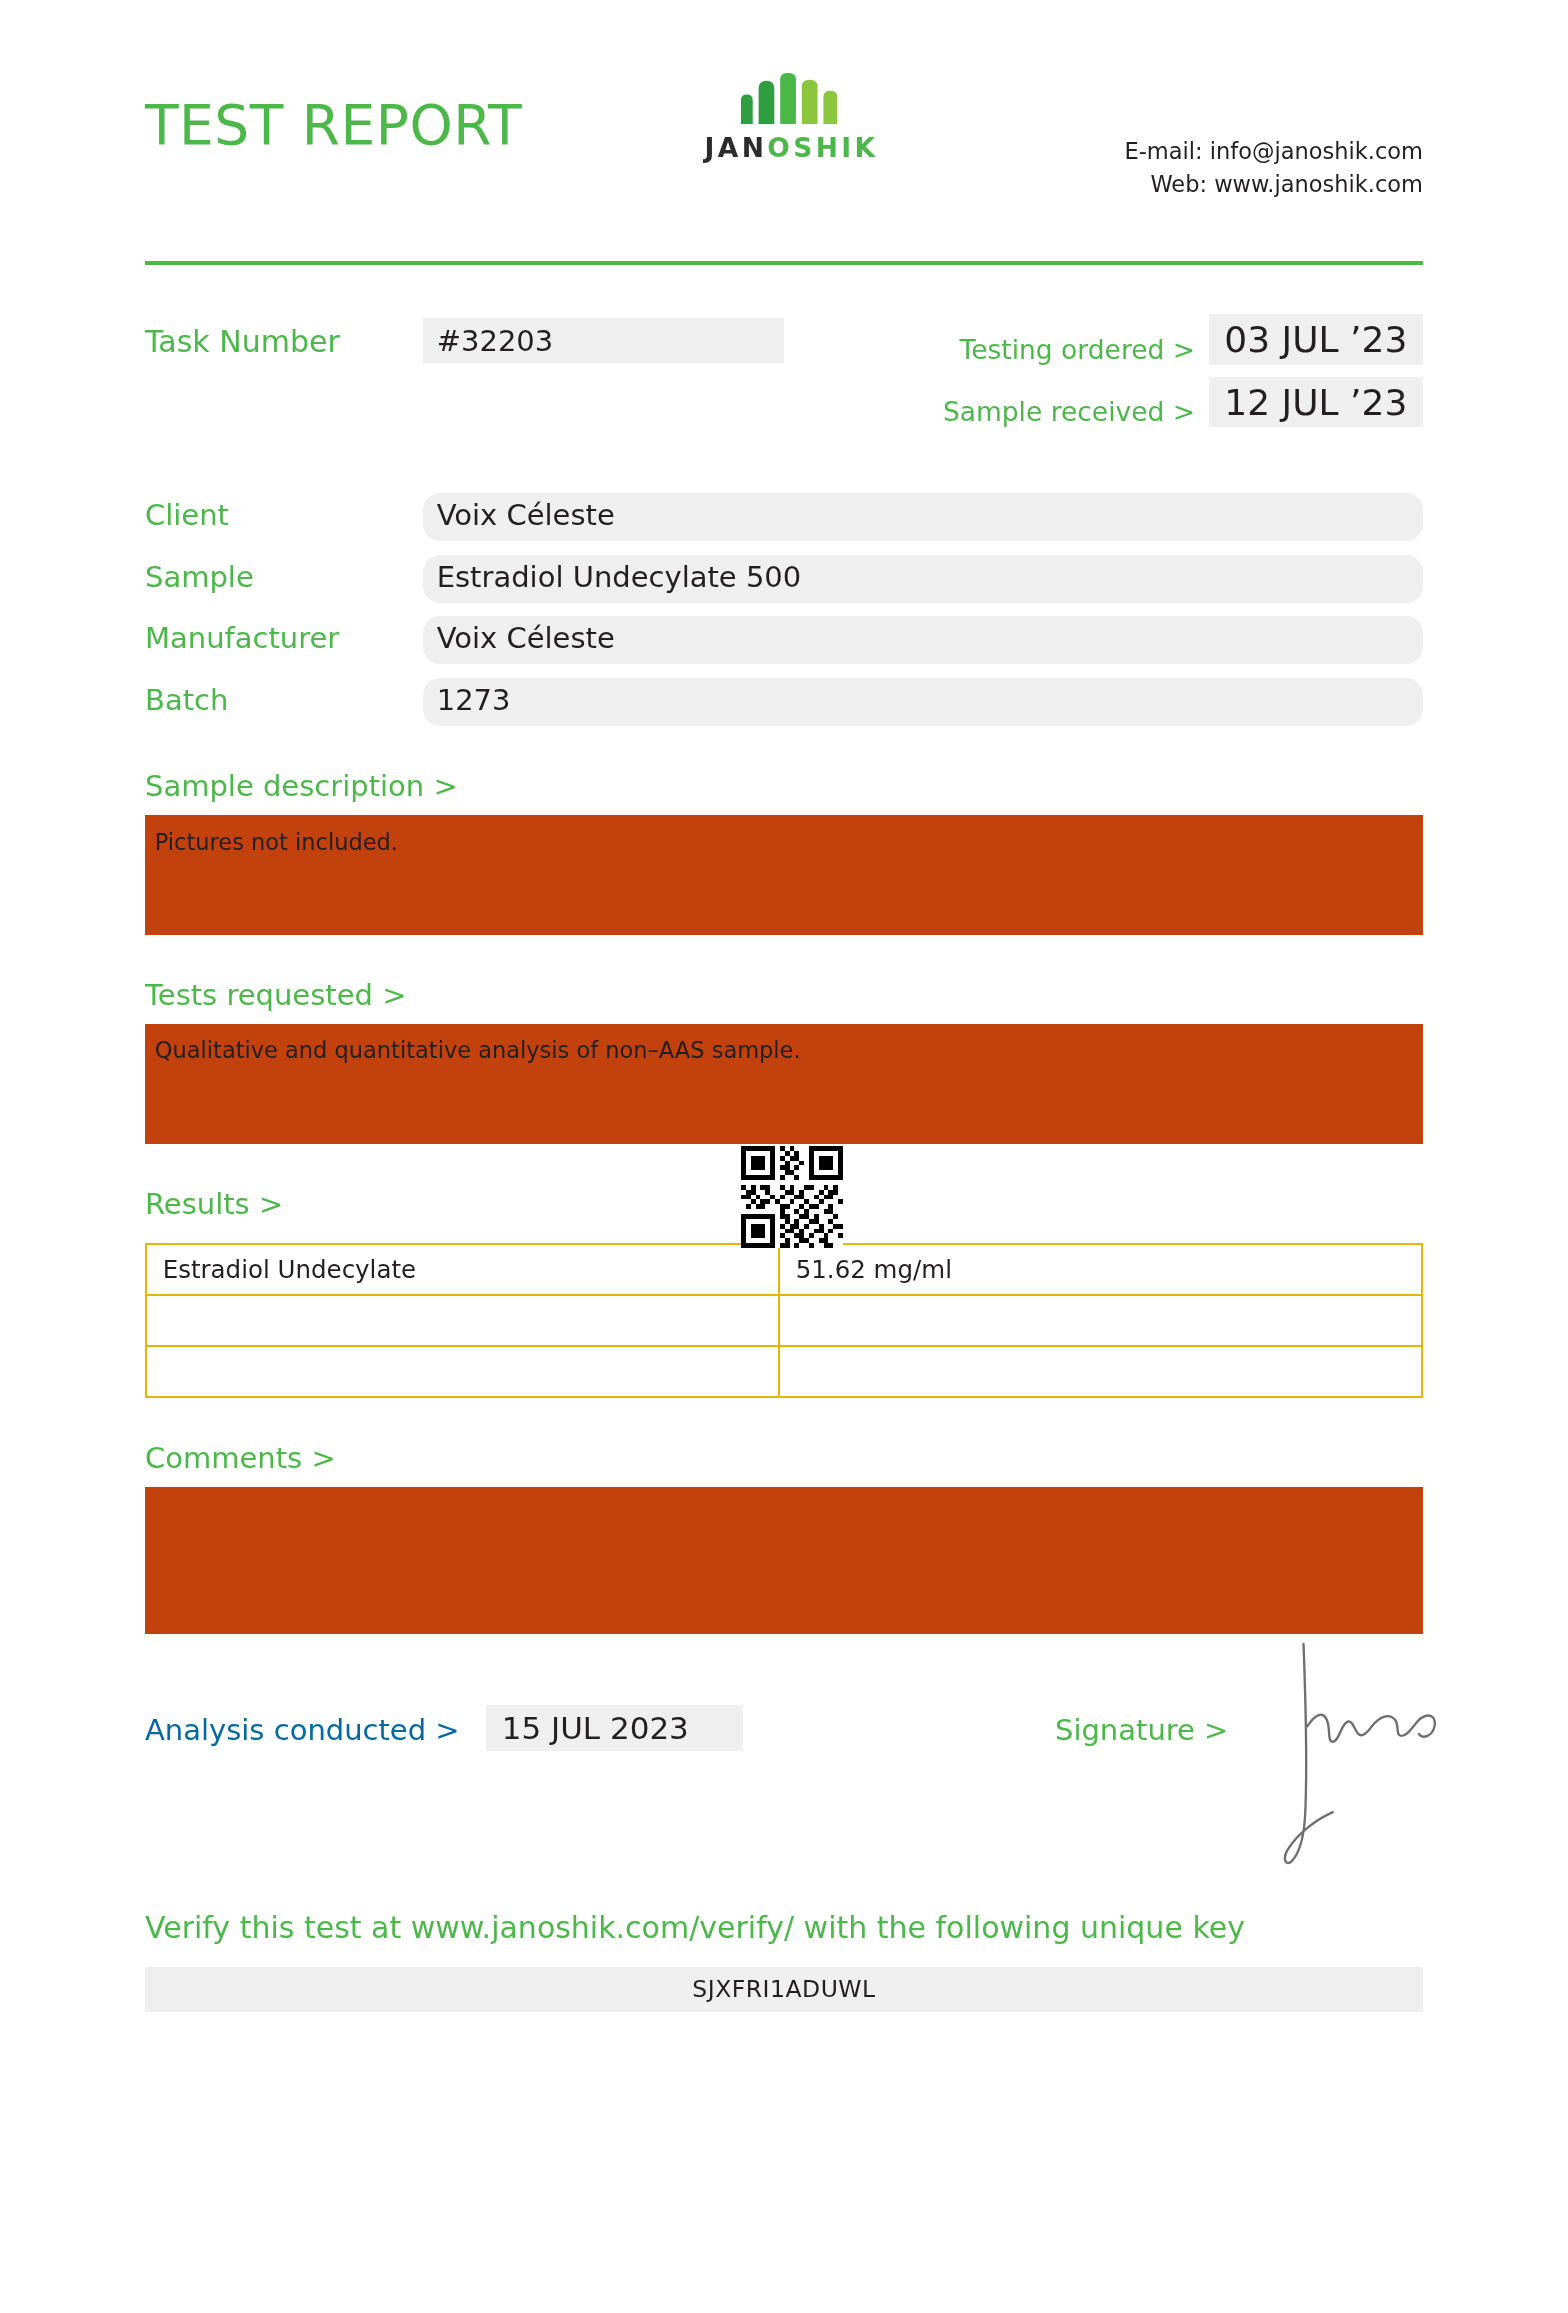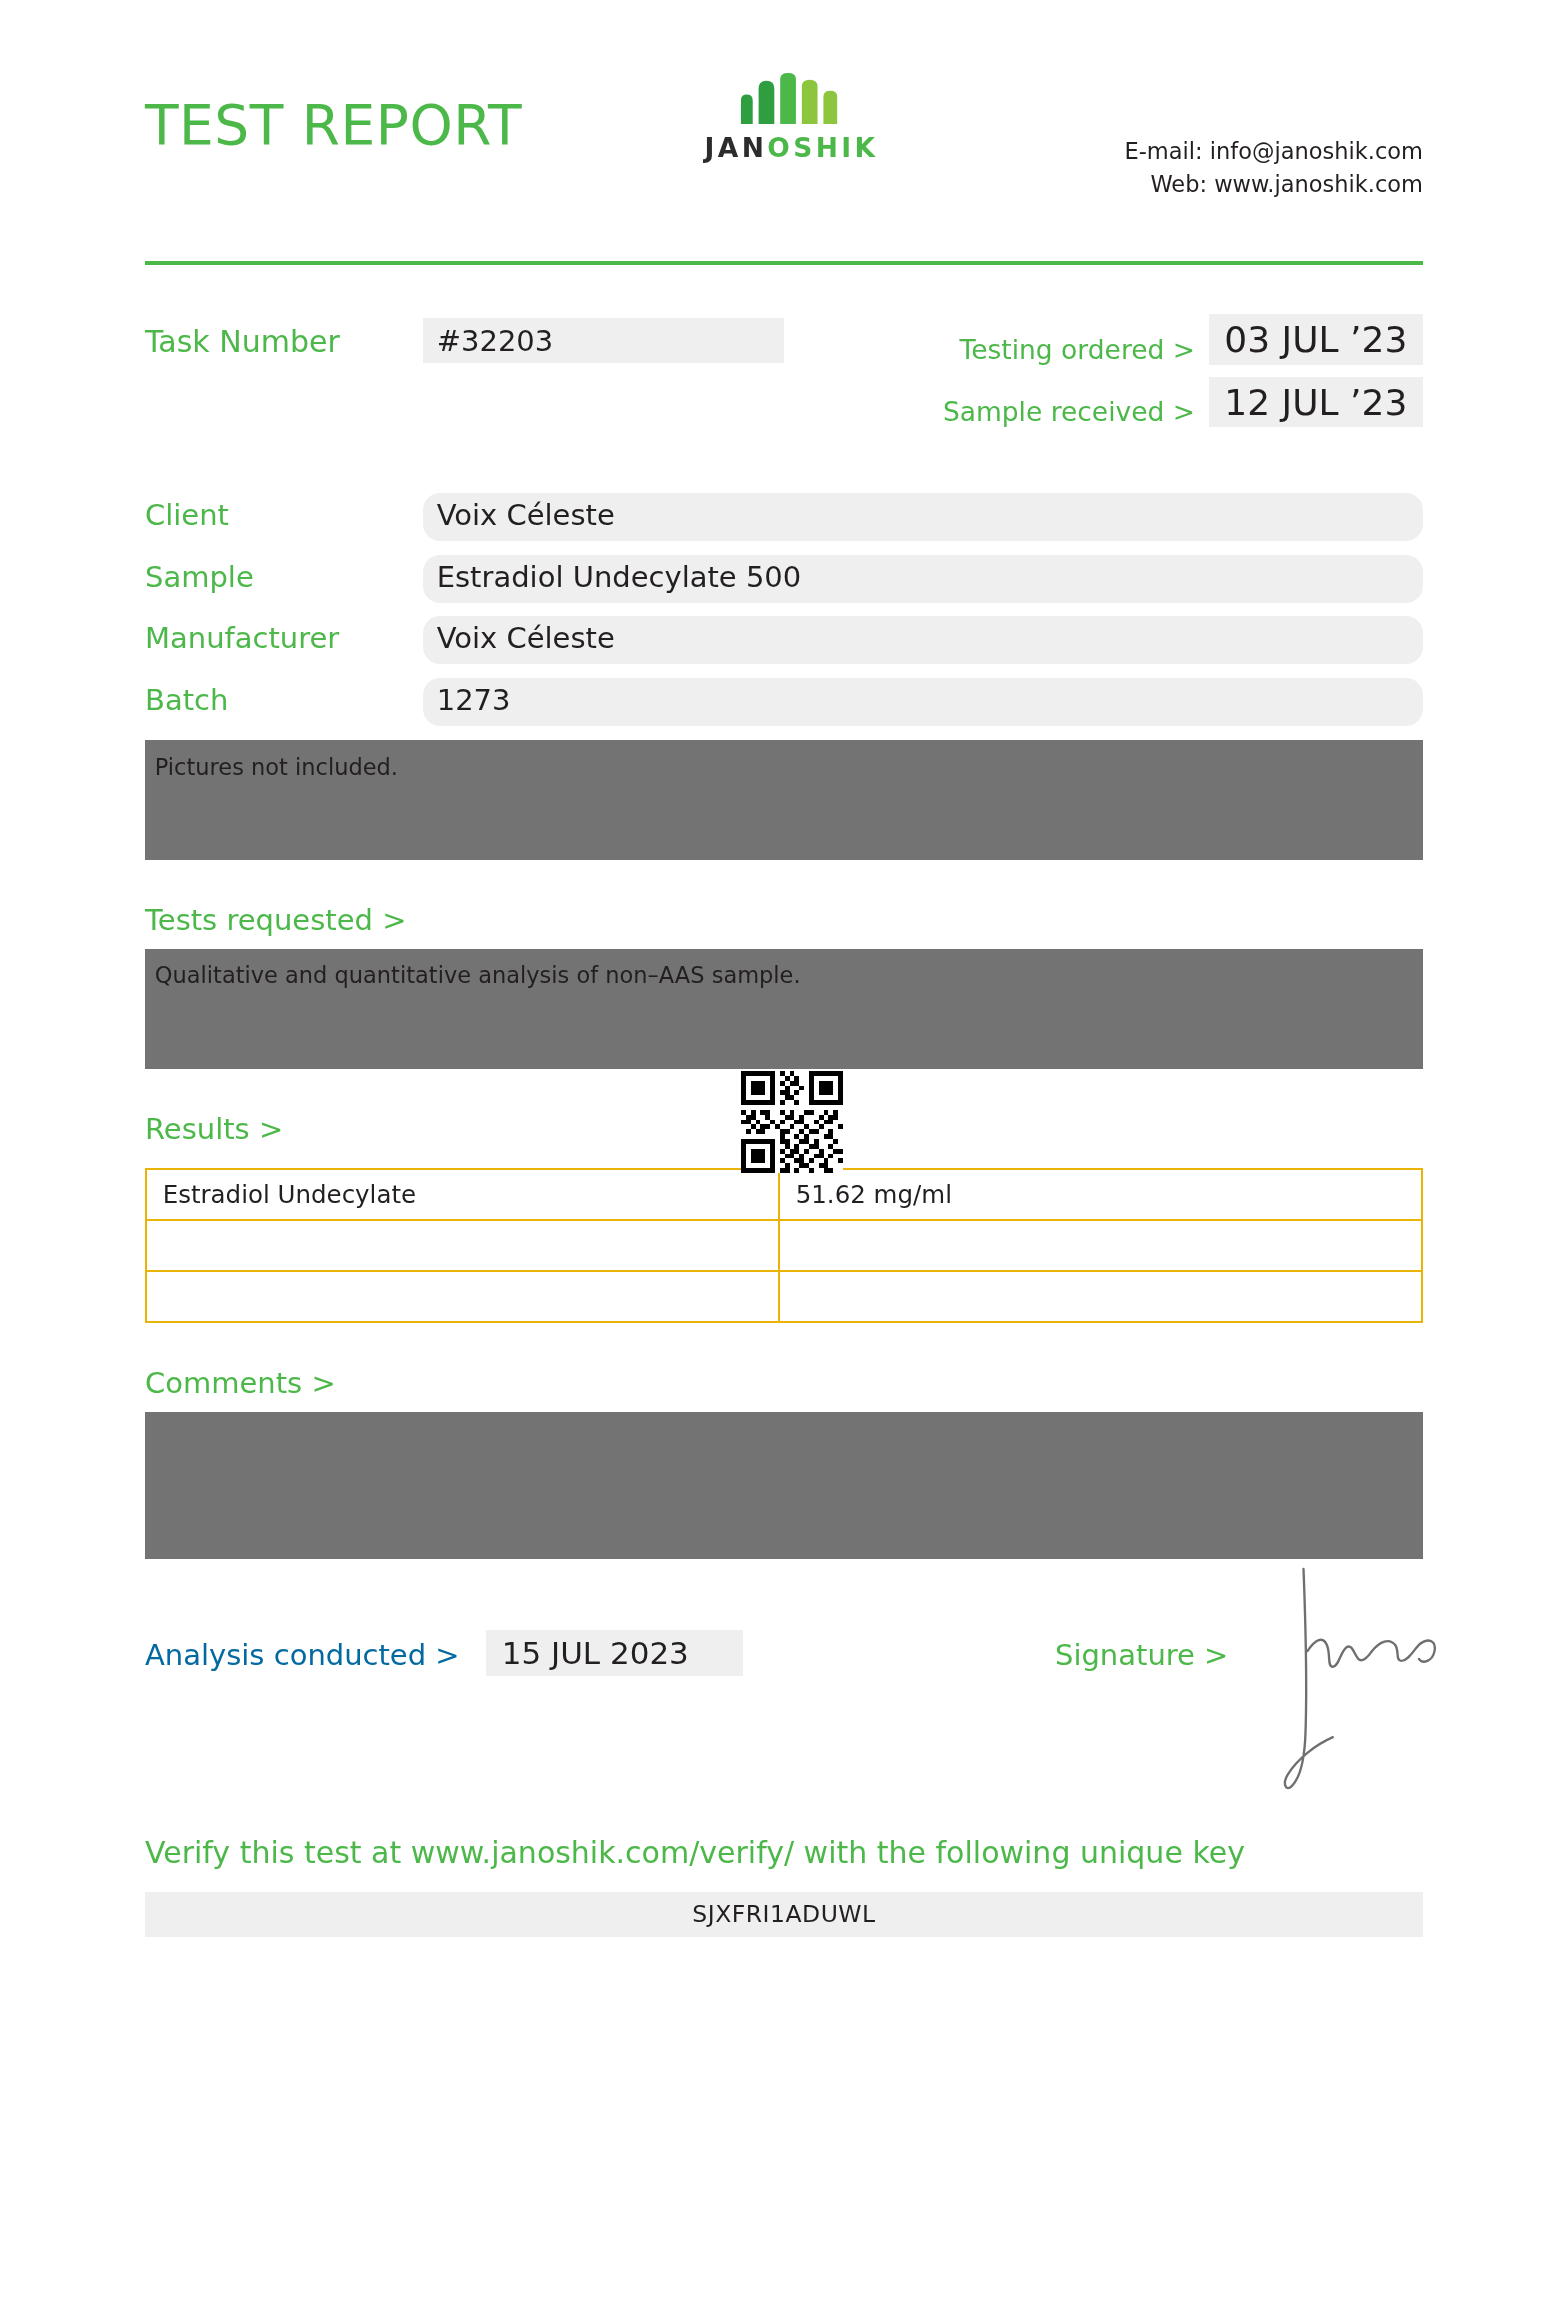--- a/index.html
+++ b/index.html
@@ -167,21 +167,21 @@
   }
 
   
   .section-title {
     color: #4cb849;
     font-size: 29px;
     margin-top: 43px;
     margin-bottom: 11.8px;
   }
   .box {
-    background: #737373;
+    background: #c2410c;
     box-sizing: border-box;
     padding: 11.8px 9.8px 0 9.8px;
     font-size: 22.5px;
     line-height: 1.4;
     color: #231f20;
   }
   .box-desc { height: 120px; }
   .box-tests { height: 120px; }
   .box-comments { height: 147px; }
 
@@ -338,20 +338,21 @@
       <div class="info-row">
         <div class="info-key">Manufacturer</div>
         <div class="info-val">Voix Céleste</div>
       </div>
       <div class="info-row">
         <div class="info-key">Batch</div>
         <div class="info-val">1273</div>
       </div>
     </div>
 
+    <div class="section-title">Sample description &gt;</div>
     <div class="box box-desc">
       <span>Pictures not included.</span>
     </div>
 
     <div class="section-title">Tests requested &gt;</div>
     <div class="box box-tests">
       <span>Qualitative and quantitative analysis of non–AAS sample.</span>
     </div>
 
     <div class="results-head">

